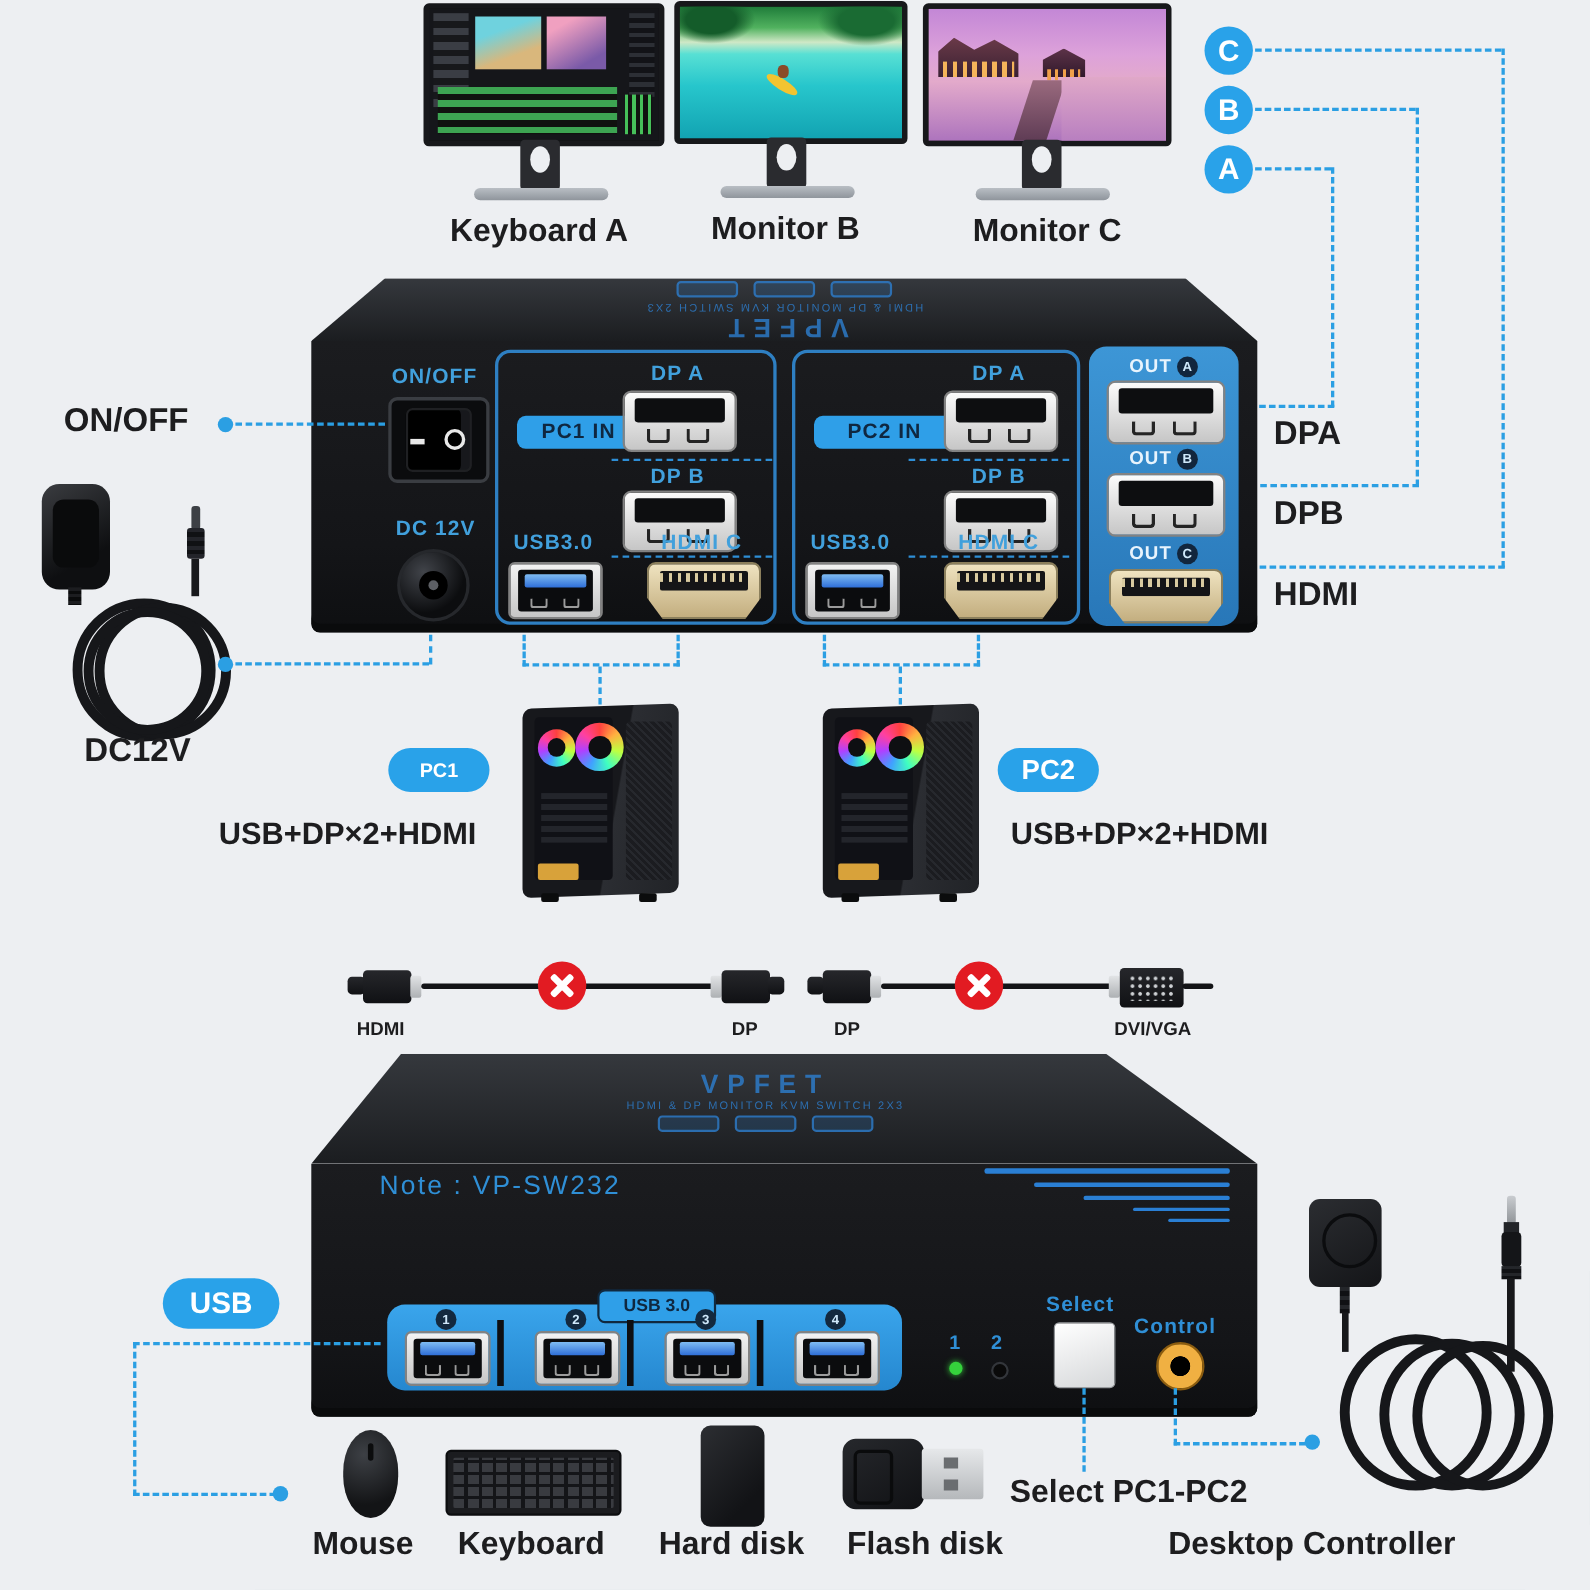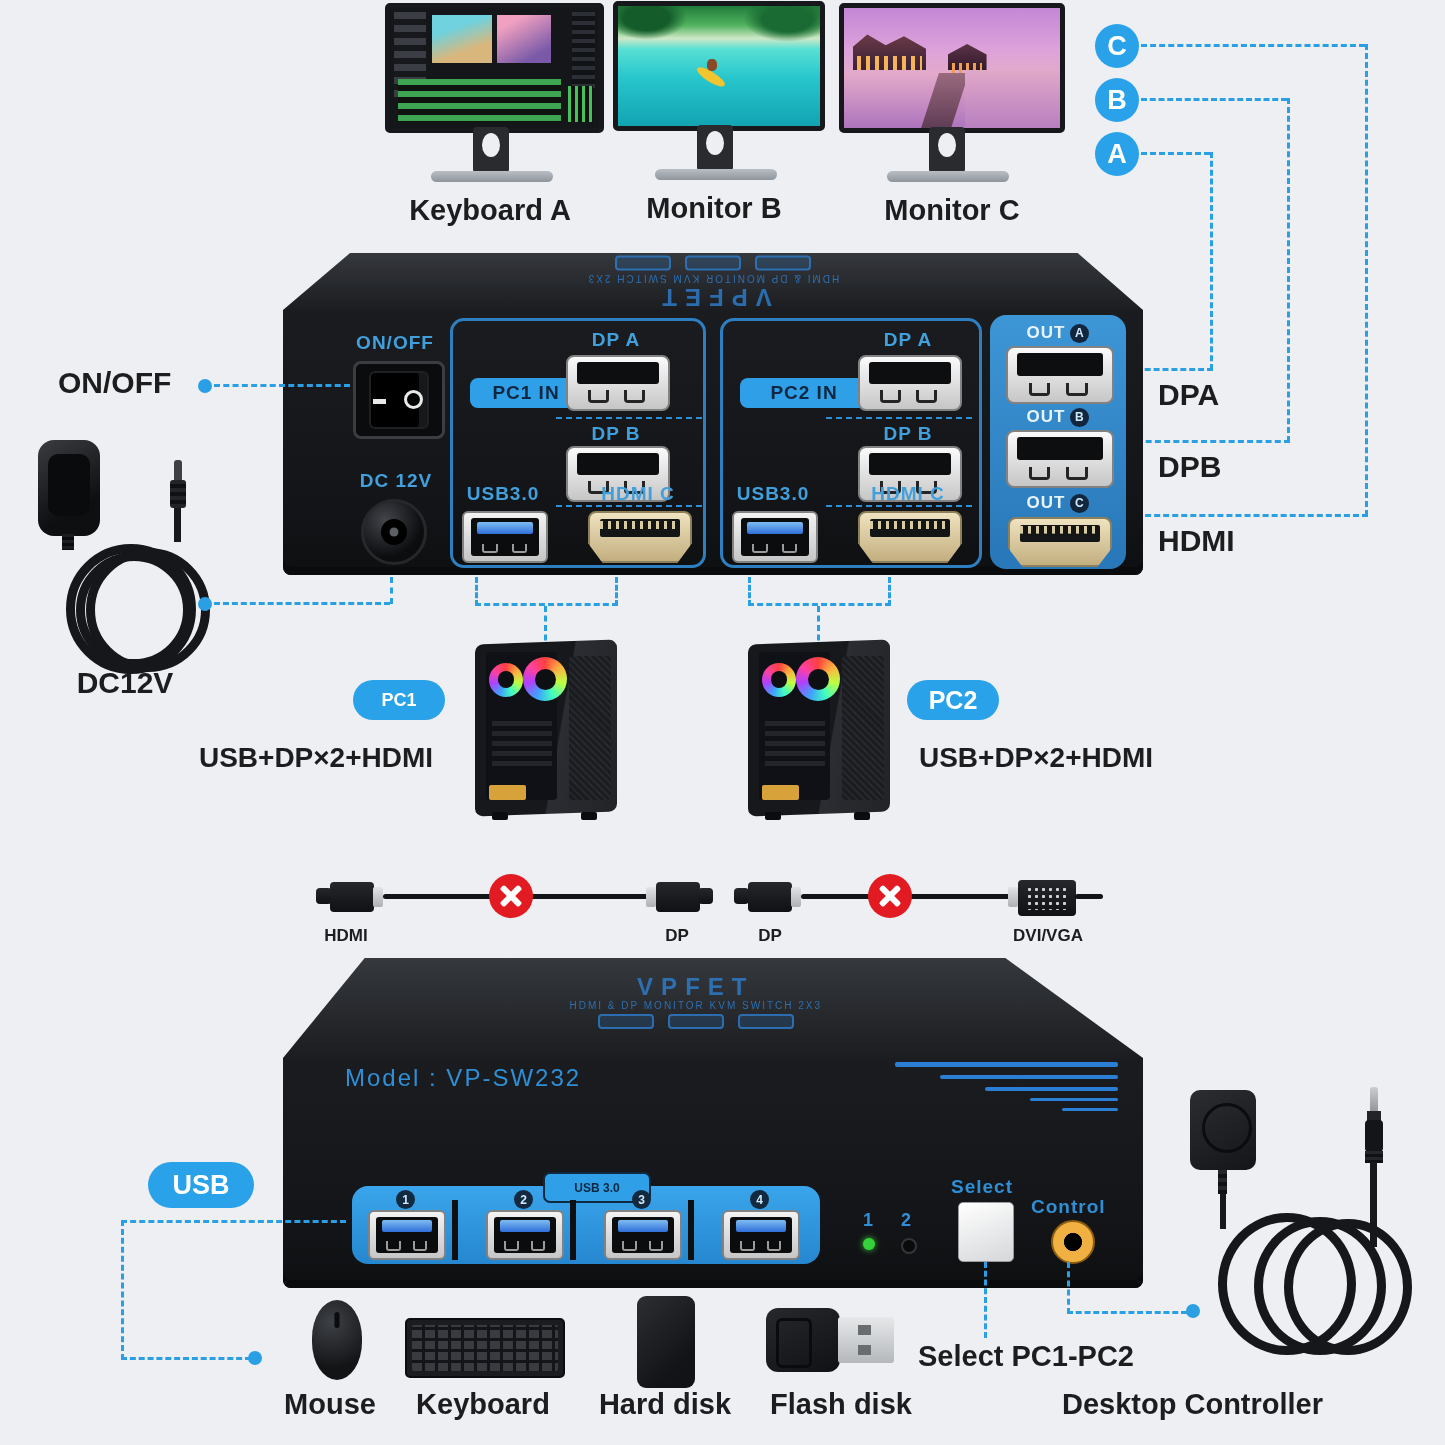--- a/index.html
+++ b/index.html
@@ -360,29 +360,29 @@
       <div class="bname">VPFET</div>
       <div class="btag">HDMI &amp; DP MONITOR KVM SWITCH 2X3</div>
       <div class="badges">
           <i></i>
           <i></i>
           <i></i>
         </div>
     </div>
     <div class="abs face" style="left:0;top:100px;width:860px;height:230px;"></div>
 
-    <div class="abs" style="left:62px;top:106px;color:#2f8fd6;font-size:24px;letter-spacing:2px;">Model : VP-SW232</div>
+    <div class="abs" style="left:62px;top:106px;color:#2f8fd6;font-size:24px;letter-spacing:2px;">Note : VP-SW232</div>
     <div class="abs speedline" style="left:612px;top:104px;width:223px;height:5px;"></div>
     <div class="abs speedline" style="left:657px;top:117px;width:178px;height:4px;"></div>
     <div class="abs speedline" style="left:702px;top:129px;width:133px;height:4px;"></div>
     <div class="abs speedline" style="left:747px;top:140px;width:88px;height:3px;"></div>
     <div class="abs speedline" style="left:779px;top:150px;width:56px;height:3px;"></div>
 
     <div class="abs" style="left:69px;top:228px;width:468px;height:78px;background:linear-gradient(#3aa5ec,#2587cf);border-radius:16px;"></div>
-    <div class="abs ctr" style="left:260px;top:214px;width:104px;height:27px;background:#2f9fe8;border:2px solid #10293f;border-radius:7px;color:#0f2740;font-weight:800;font-size:12px;">USB 3.0</div>
+    <div class="abs ctr" style="left:260px;top:214px;width:104px;height:27px;background:#2f9fe8;border:2px solid #10293f;border-radius:7px;color:#0f2740;font-weight:800;font-size:16px;">USB 3.0</div>
     <div class="abs ctr numchip" style="left:113px;top:232px;">1</div>
     <div class="abs ctr numchip" style="left:231px;top:232px;">2</div>
     <div class="abs ctr numchip" style="left:349px;top:232px;">3</div>
     <div class="abs ctr numchip" style="left:467px;top:232px;">4</div>
     <div class="abs port-usb" style="left:85px;top:252px;width:74px;height:46px;">
         <div class="usb-cavity"></div>
         <div class="usb-tab"></div>
         <div class="usb-m m1"></div>
         <div class="usb-m m2"></div>
       </div>

